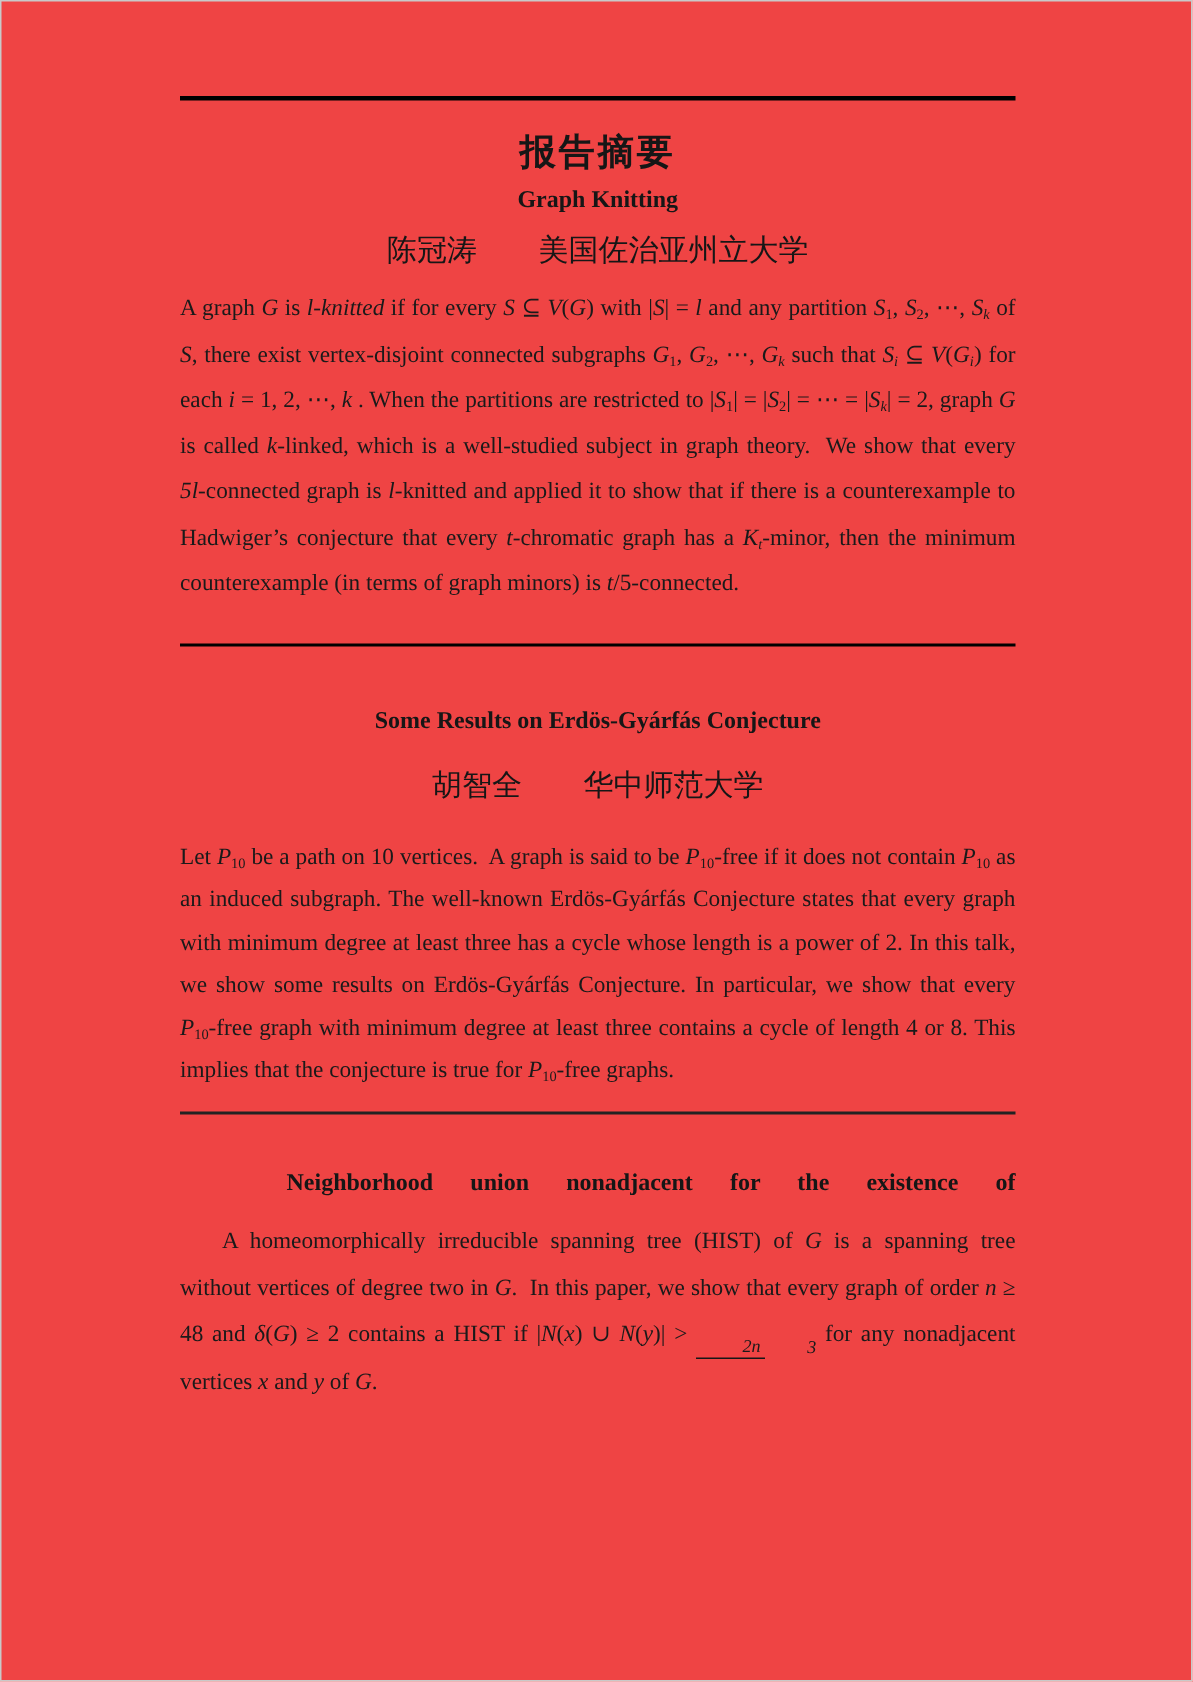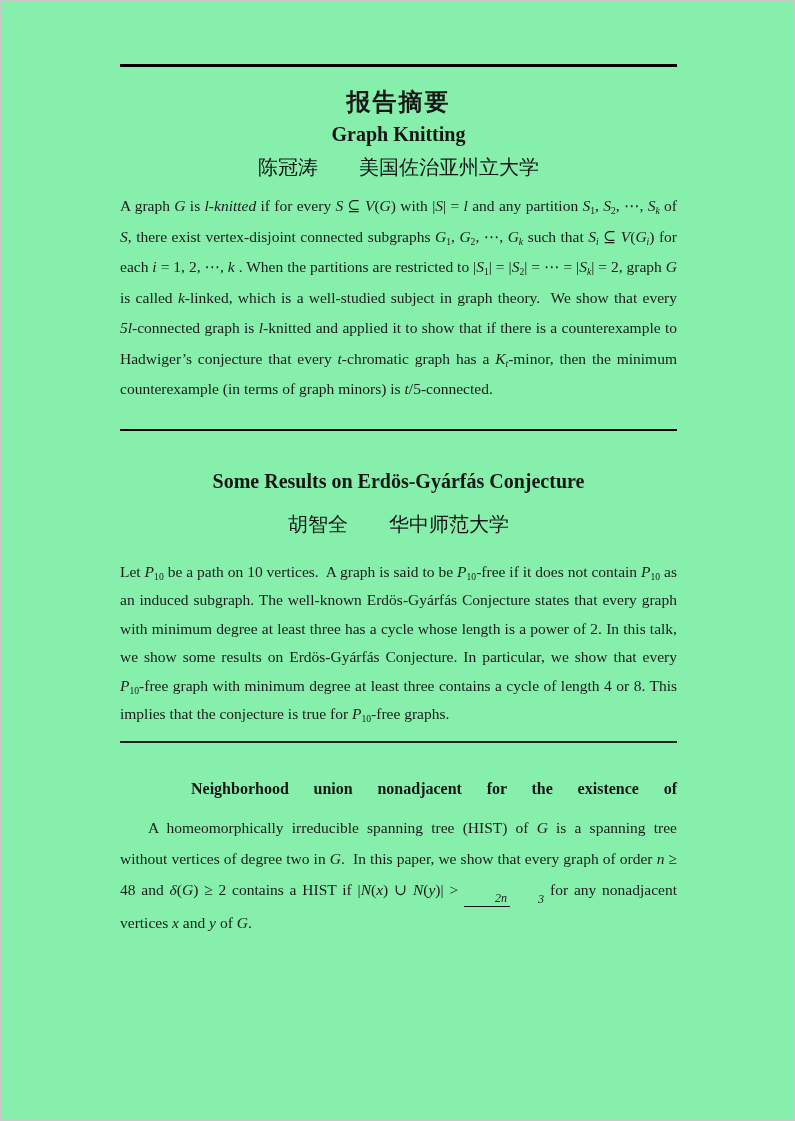--- a/index.html
+++ b/index.html
@@ -1,20 +1,20 @@
 <!DOCTYPE html>
 <html><head>
 <meta charset="utf-8">
 <style>
   html, body { margin: 0; padding: 0; background: #ffffff; }
   .page {
     position: relative;
     width: 793px;
     height: 1119px;
-    background: #86efac;
+    background: #ef4444;
     border: 1px solid #c9c9c9;
     overflow: hidden;
     font-family: "Liberation Serif", "DejaVu Serif", serif;
     color: #161616;
   }
   .content {
     padding: 0 117px 0 119px;
   }
   .rule { background: #000000; }
   .rule-top { margin-top: 63px; height: 3px; }
@@ -26,21 +26,21 @@
     margin: 20px 0 0 0;
     text-align: center;
     font-size: 24px;
     font-weight: bold;
     letter-spacing: 2px;
     line-height: 30px;
   }
   .sec-title {
     margin: 7px 0 0 0;
     text-align: center;
-    font-size: 20px;
+    font-size: 16px;
     font-weight: bold;
     line-height: 20px;
   }
   .sec2-title { margin-top: 40px; }
   .sec3-title-line1 {
     margin: 36px 0 0 71px;
     font-size: 16px;
     font-weight: bold;
     line-height: 20px;
     text-align: justify;

